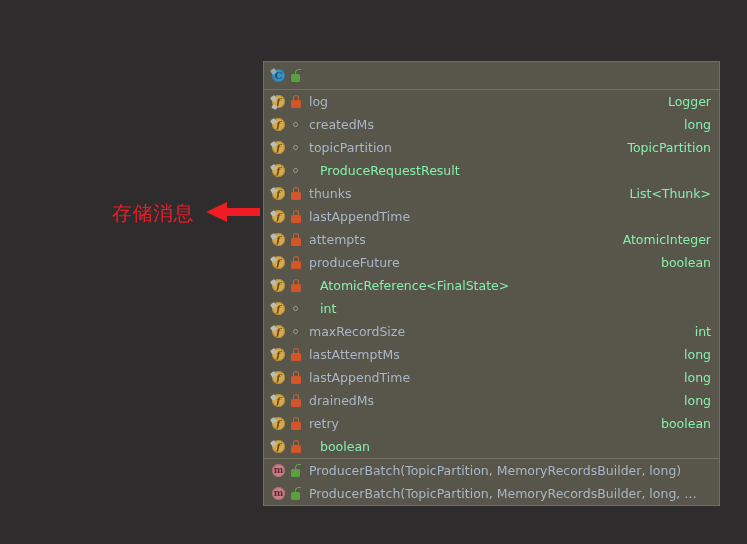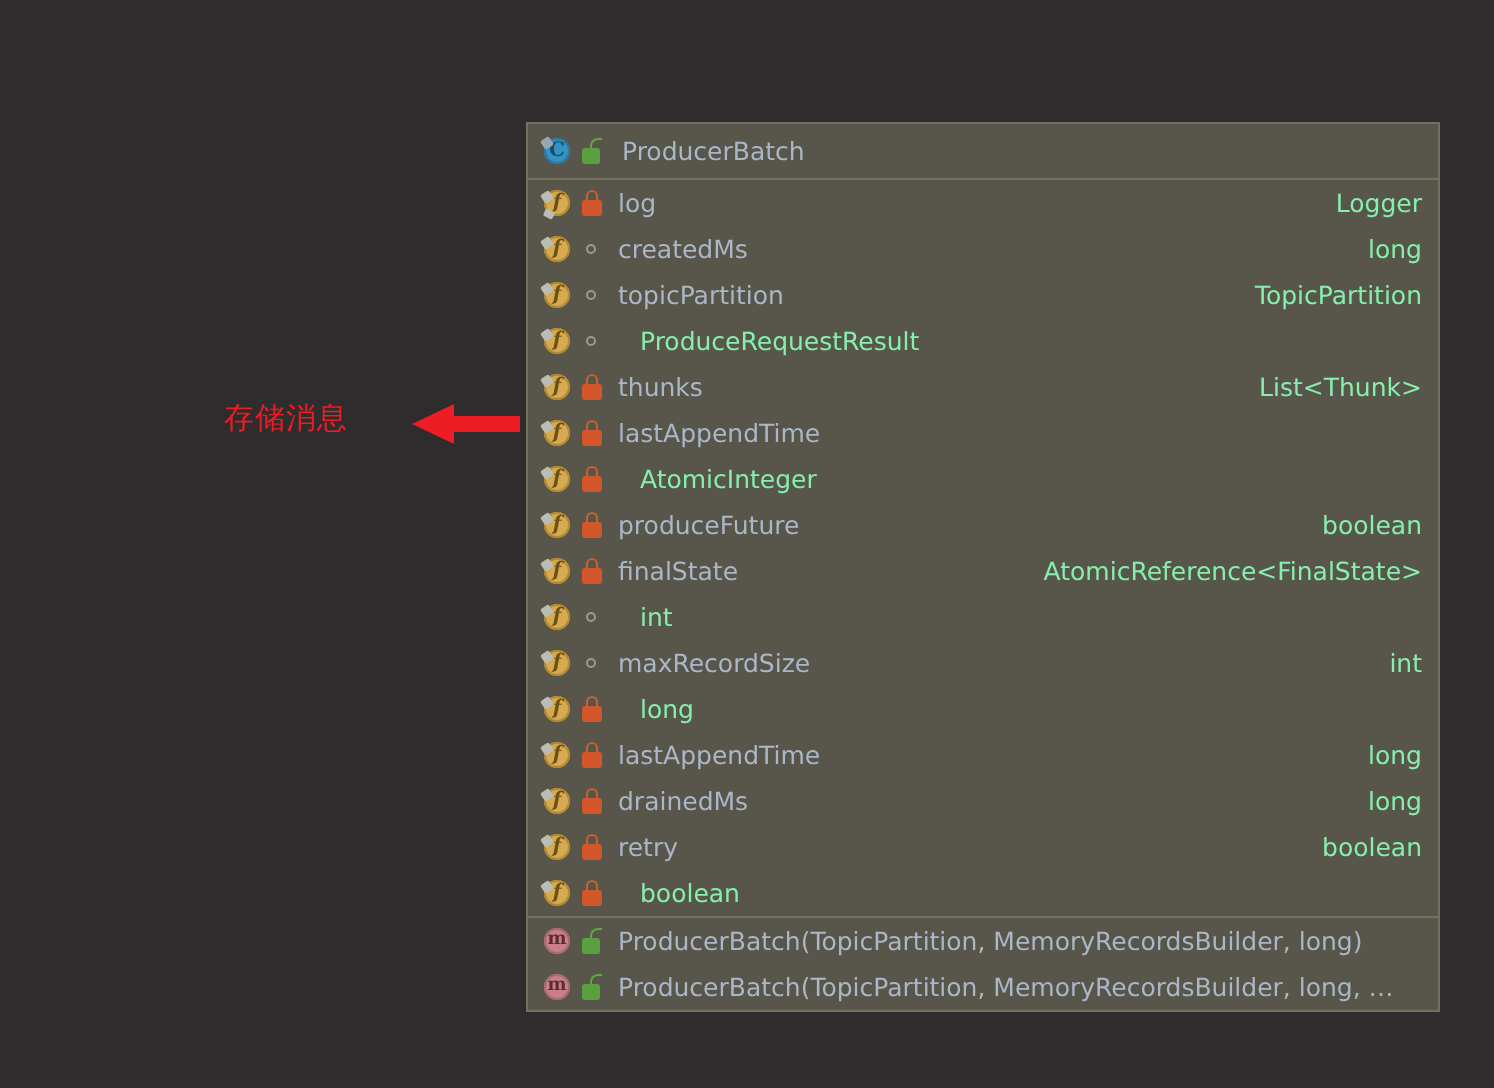--- a/index.html
+++ b/index.html
@@ -20,21 +20,21 @@
     position: absolute;
     left: 0; top: 0;
     width: 747px; height: 544px;
     pointer-events: none;
   }
   #annotation-text {
     position: absolute;
     left: 112px;
     top: 200px;
     color: #ee1c25;
-    font-size: 15px;
+    font-size: 20px;
     font-family: "DejaVu Sans", "Liberation Sans", sans-serif;
     white-space: nowrap;
     letter-spacing: 0.5px;
   }
   #annotation-arrow {
     position: absolute;
     left: 205px;
     top: 199px;
   }
 
@@ -267,21 +267,20 @@
         <span class="icon icon-class">
           <span class="disc"></span>
             <span class="letter">C</span>
             <span class="tick"></span>
         </span>
         <span class="icon vis vis-public">
           <span class="shackle"></span>
             <span class="body"></span>
         </span>
       </span>
-      <span class="member-name">ProducerBatch</span>
     </div>
   </div>
 
   <div class="panel-section" id="fields-section">
       <div class="row">
         <span class="icons">
           <span class="icon icon-field static-mark">
             <span class="disc"></span>
             <span class="letter">f</span>
             <span class="tick"></span>
@@ -370,20 +369,21 @@
           <span class="icon icon-field">
             <span class="disc"></span>
             <span class="letter">f</span>
             <span class="tick"></span>
           </span>
           <span class="icon vis vis-private">
             <span class="shackle"></span>
             <span class="body"></span>
           </span>
         </span>
+        <span class="member-name">attempts</span>
         <span class="member-type">AtomicInteger</span>
       </div>
       <div class="row">
         <span class="icons">
           <span class="icon icon-field">
             <span class="disc"></span>
             <span class="letter">f</span>
             <span class="tick"></span>
           </span>
           <span class="icon vis vis-private">
@@ -399,21 +399,20 @@
           <span class="icon icon-field">
             <span class="disc"></span>
             <span class="letter">f</span>
             <span class="tick"></span>
           </span>
           <span class="icon vis vis-private">
             <span class="shackle"></span>
             <span class="body"></span>
           </span>
         </span>
-        <span class="member-name">finalState</span>
         <span class="member-type">AtomicReference&lt;FinalState&gt;</span>
       </div>
       <div class="row">
         <span class="icons">
           <span class="icon icon-field">
             <span class="disc"></span>
             <span class="letter">f</span>
             <span class="tick"></span>
           </span>
           <span class="icon vis vis-package">
@@ -441,20 +440,21 @@
           <span class="icon icon-field">
             <span class="disc"></span>
             <span class="letter">f</span>
             <span class="tick"></span>
           </span>
           <span class="icon vis vis-private">
             <span class="shackle"></span>
             <span class="body"></span>
           </span>
         </span>
+        <span class="member-name">lastAttemptMs</span>
         <span class="member-type">long</span>
       </div>
       <div class="row">
         <span class="icons">
           <span class="icon icon-field">
             <span class="disc"></span>
             <span class="letter">f</span>
             <span class="tick"></span>
           </span>
           <span class="icon vis vis-private">

